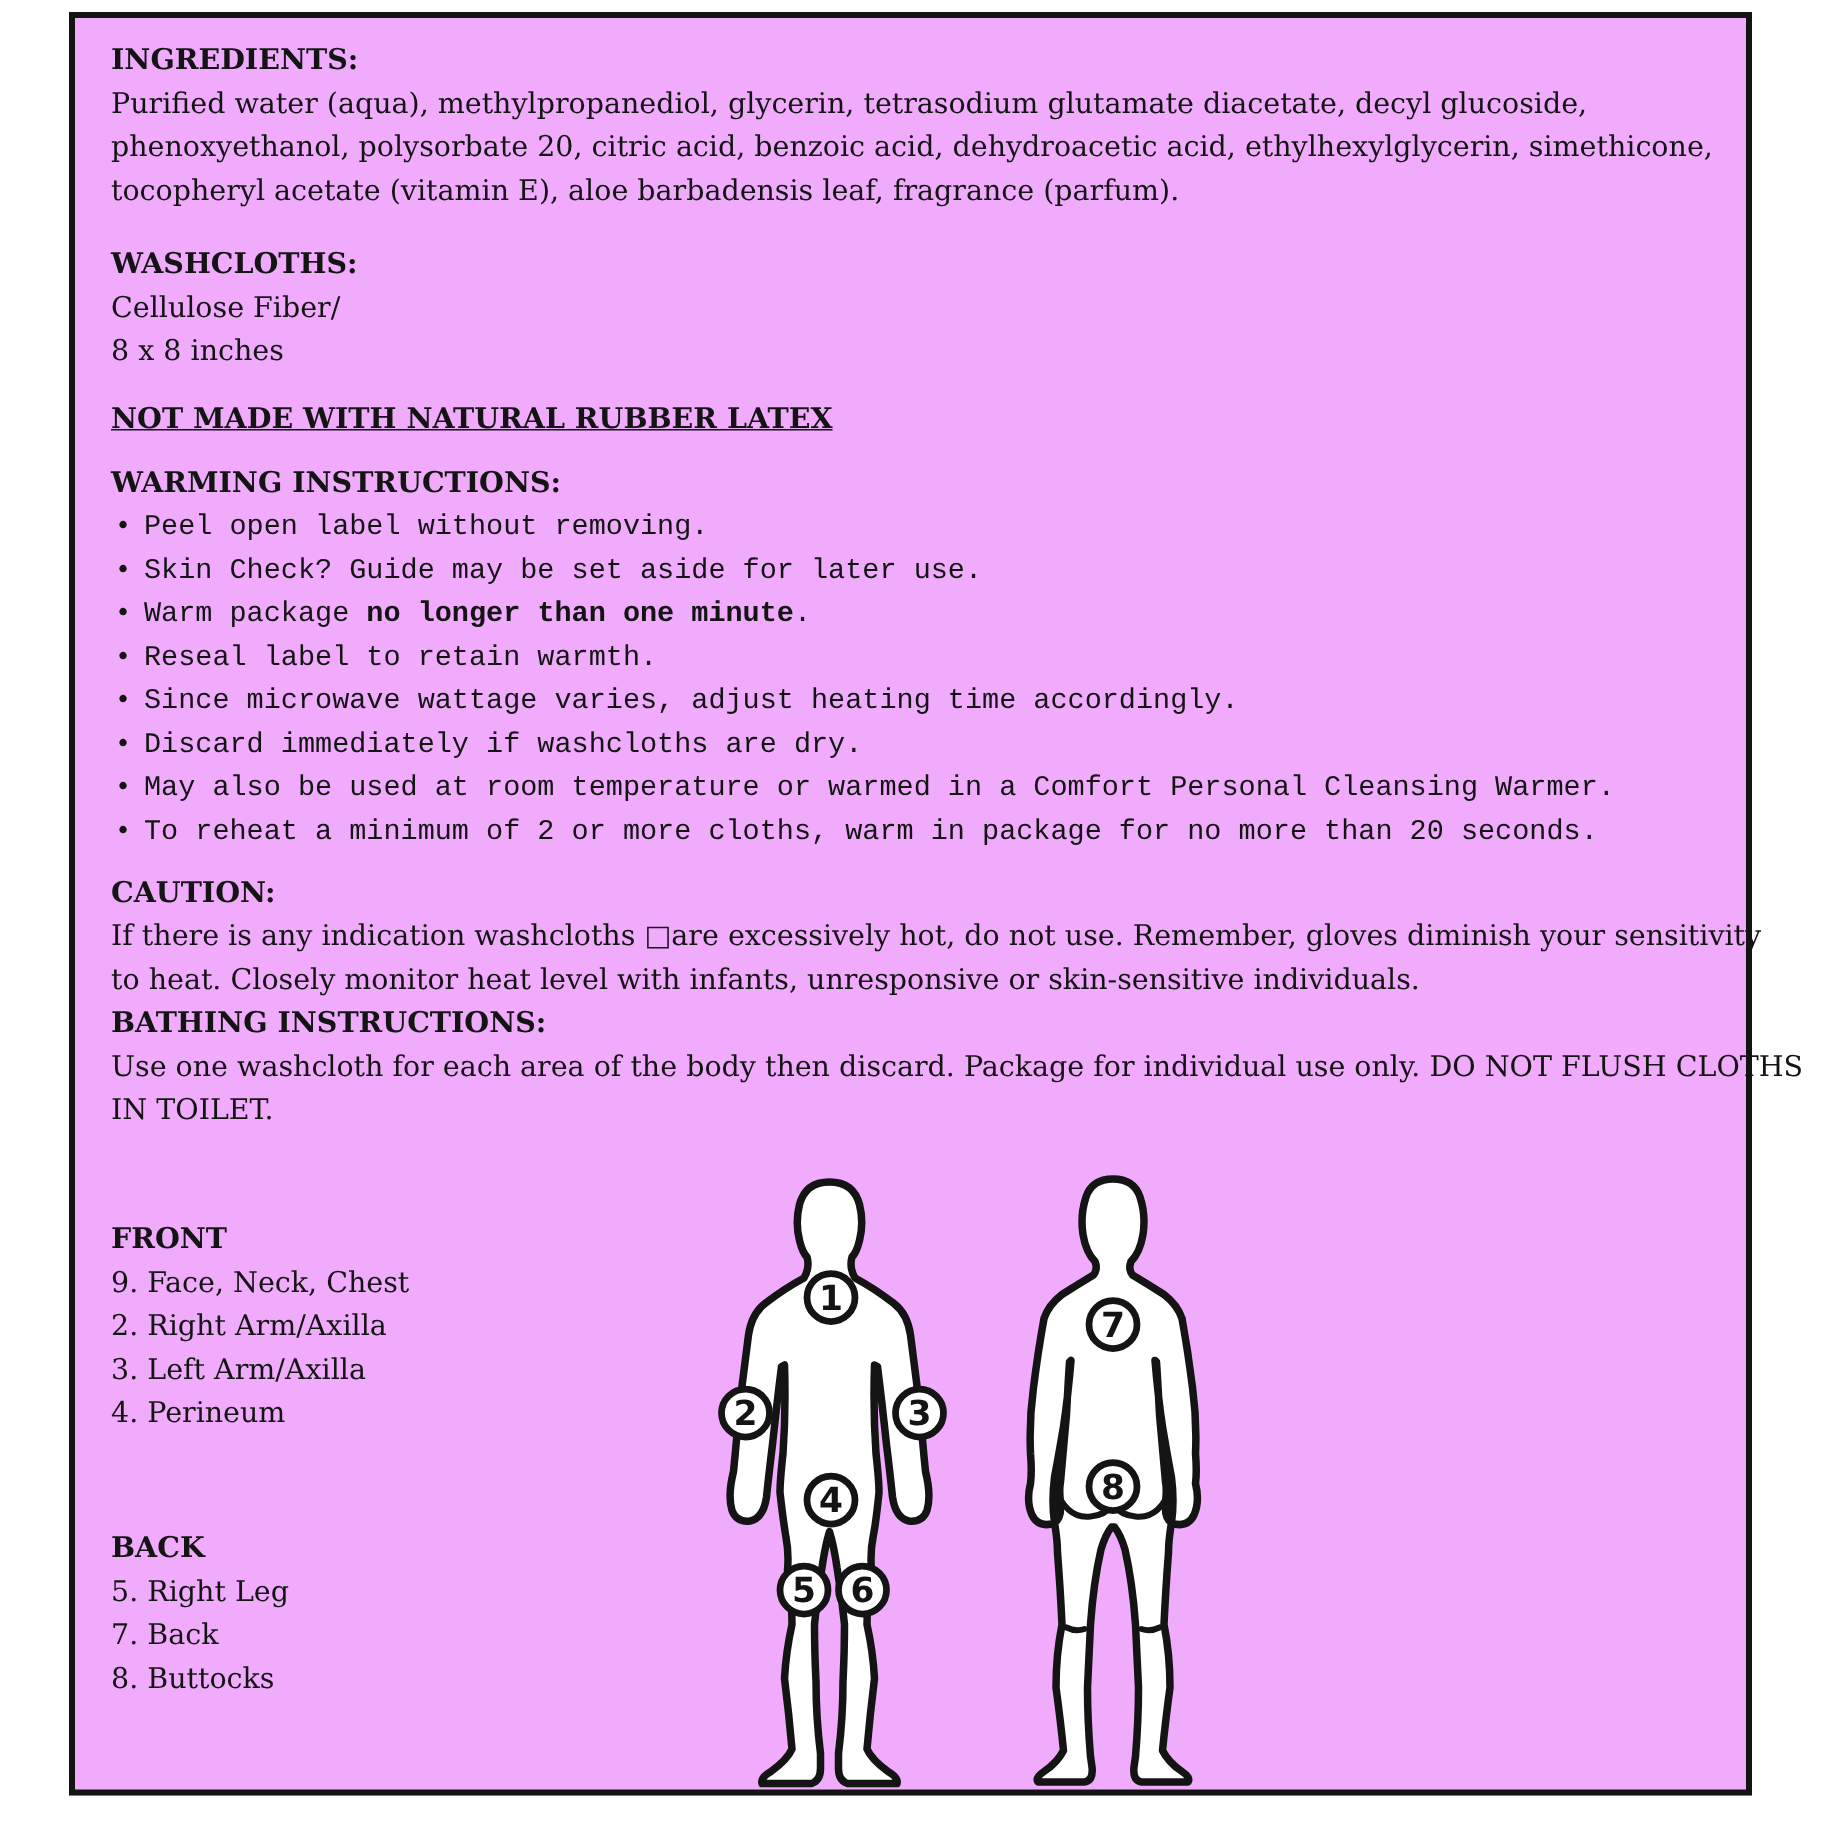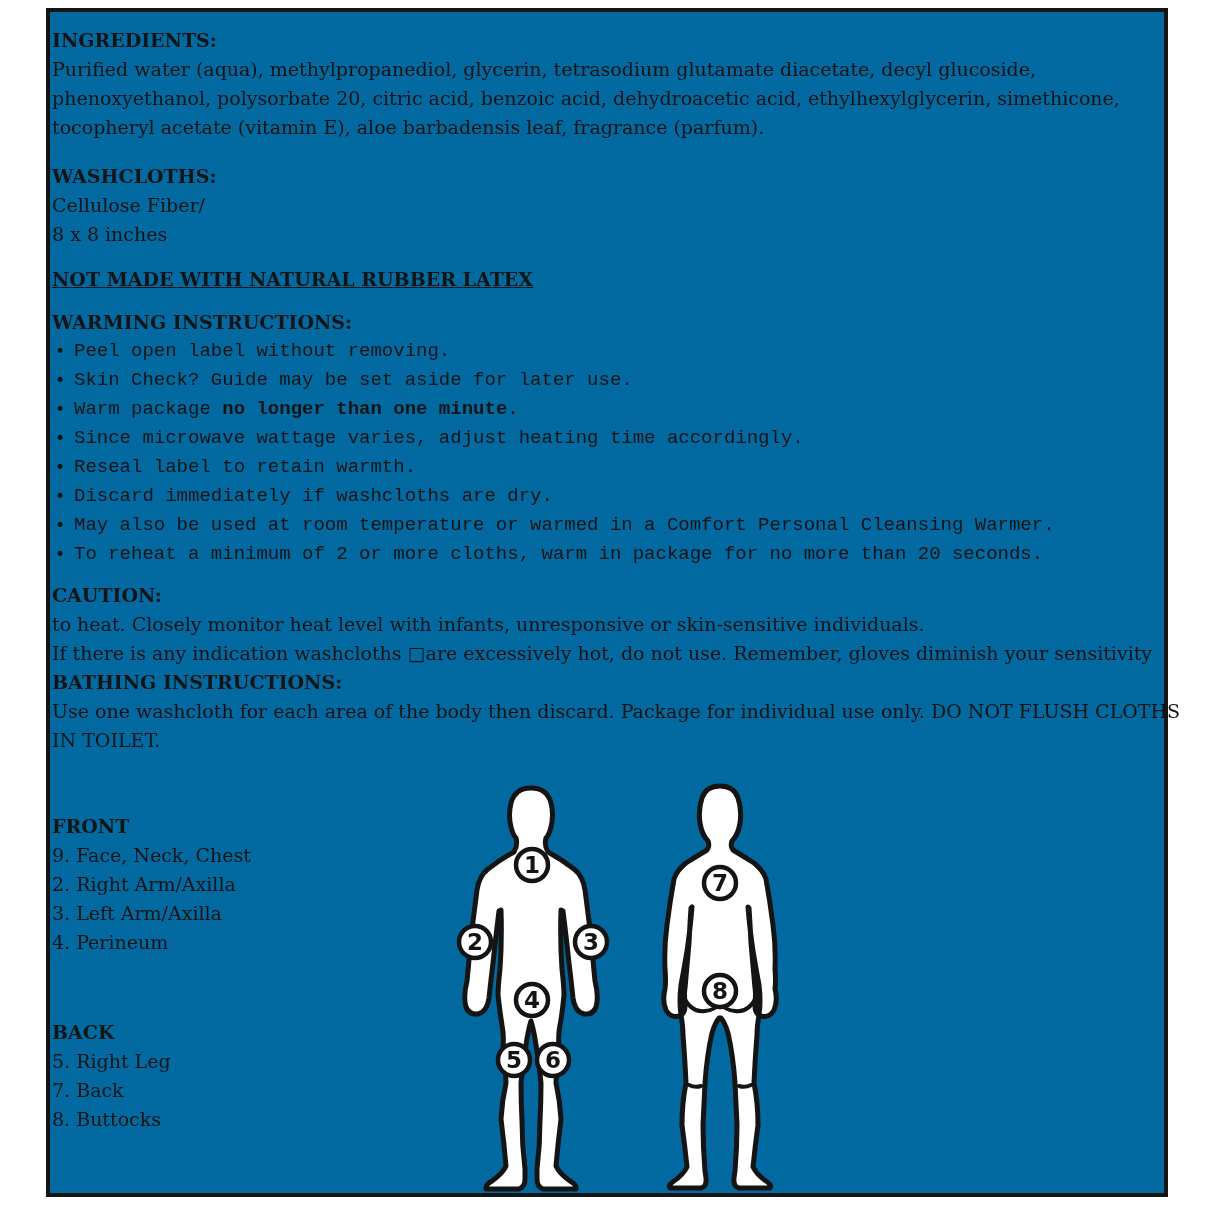--- a/index.html
+++ b/index.html
@@ -3,22 +3,22 @@
 <meta charset="utf-8">
 <style>
   html,body{margin:0;padding:0;background:#ffffff;}
   .page{
     position:relative;width:1214px;height:1214px;background:#ffffff;
     font-family:"DejaVu Serif","Liberation Serif",serif;color:#141414;
     overflow:hidden;
   }
   .doc-box{
     position:absolute;left:46px;top:8px;width:1122px;height:1189px;
-    border:4px solid #141414;box-sizing:border-box;background:#0369a1;
-    padding:14px 12px 0 2px;
+    border:4px solid #141414;box-sizing:border-box;background:#f0abfc;
+    padding:14px 12px 0 24px;
   }
   .sec{font-size:19px;line-height:29px;}
   .heading{font-weight:bold;white-space:nowrap;}
   .line{white-space:nowrap;}
   .m-washcloths{margin-top:20px;}
   .m-latex{margin-top:16px;text-decoration:underline;}
   .m-warming{margin-top:14px;}
   .m-caution{margin-top:12px;}
   ul.bullets{list-style:none;margin:0;padding:0;}
   ul.bullets li{
@@ -67,32 +67,32 @@
     </div>
 
     <div class="sec m-latex heading">NOT MADE WITH NATURAL RUBBER LATEX</div>
 
     <div class="sec m-warming">
       <div class="heading">WARMING INSTRUCTIONS:</div>
       <ul class="bullets">
         <li><span>Peel open label without removing.</span></li>
         <li><span>Skin Check? Guide may be set aside for later use.</span></li>
         <li><span>Warm package </span><span class="bold-inline">no longer than one minute</span><span>.</span></li>
+        <li><span>Reseal label to retain warmth.</span></li>
         <li><span>Since microwave wattage varies, adjust heating time accordingly.</span></li>
-        <li><span>Reseal label to retain warmth.</span></li>
         <li><span>Discard immediately if washcloths are dry.</span></li>
         <li><span>May also be used at room temperature or warmed in a Comfort Personal Cleansing Warmer.</span></li>
         <li><span>To reheat a minimum of 2 or more cloths, warm in package for no more than 20 seconds.</span></li>
       </ul>
     </div>
 
     <div class="sec m-caution">
       <div class="heading">CAUTION:</div>
+      <div class="line">If there is any indication washcloths □are excessively hot, do not use. Remember, gloves diminish your sensitivity</div>
       <div class="line">to heat. Closely monitor heat level with infants, unresponsive or skin-sensitive individuals.</div>
-      <div class="line">If there is any indication washcloths □are excessively hot, do not use. Remember, gloves diminish your sensitivity</div>
     </div>
 
     <div class="sec">
       <div class="heading">BATHING INSTRUCTIONS:</div>
       <div class="line">Use one washcloth for each area of the body then discard. Package for individual use only. DO NOT FLUSH CLOTHS</div>
       <div class="line">IN TOILET.</div>
     </div>
 
     <div class="diagram">
 

